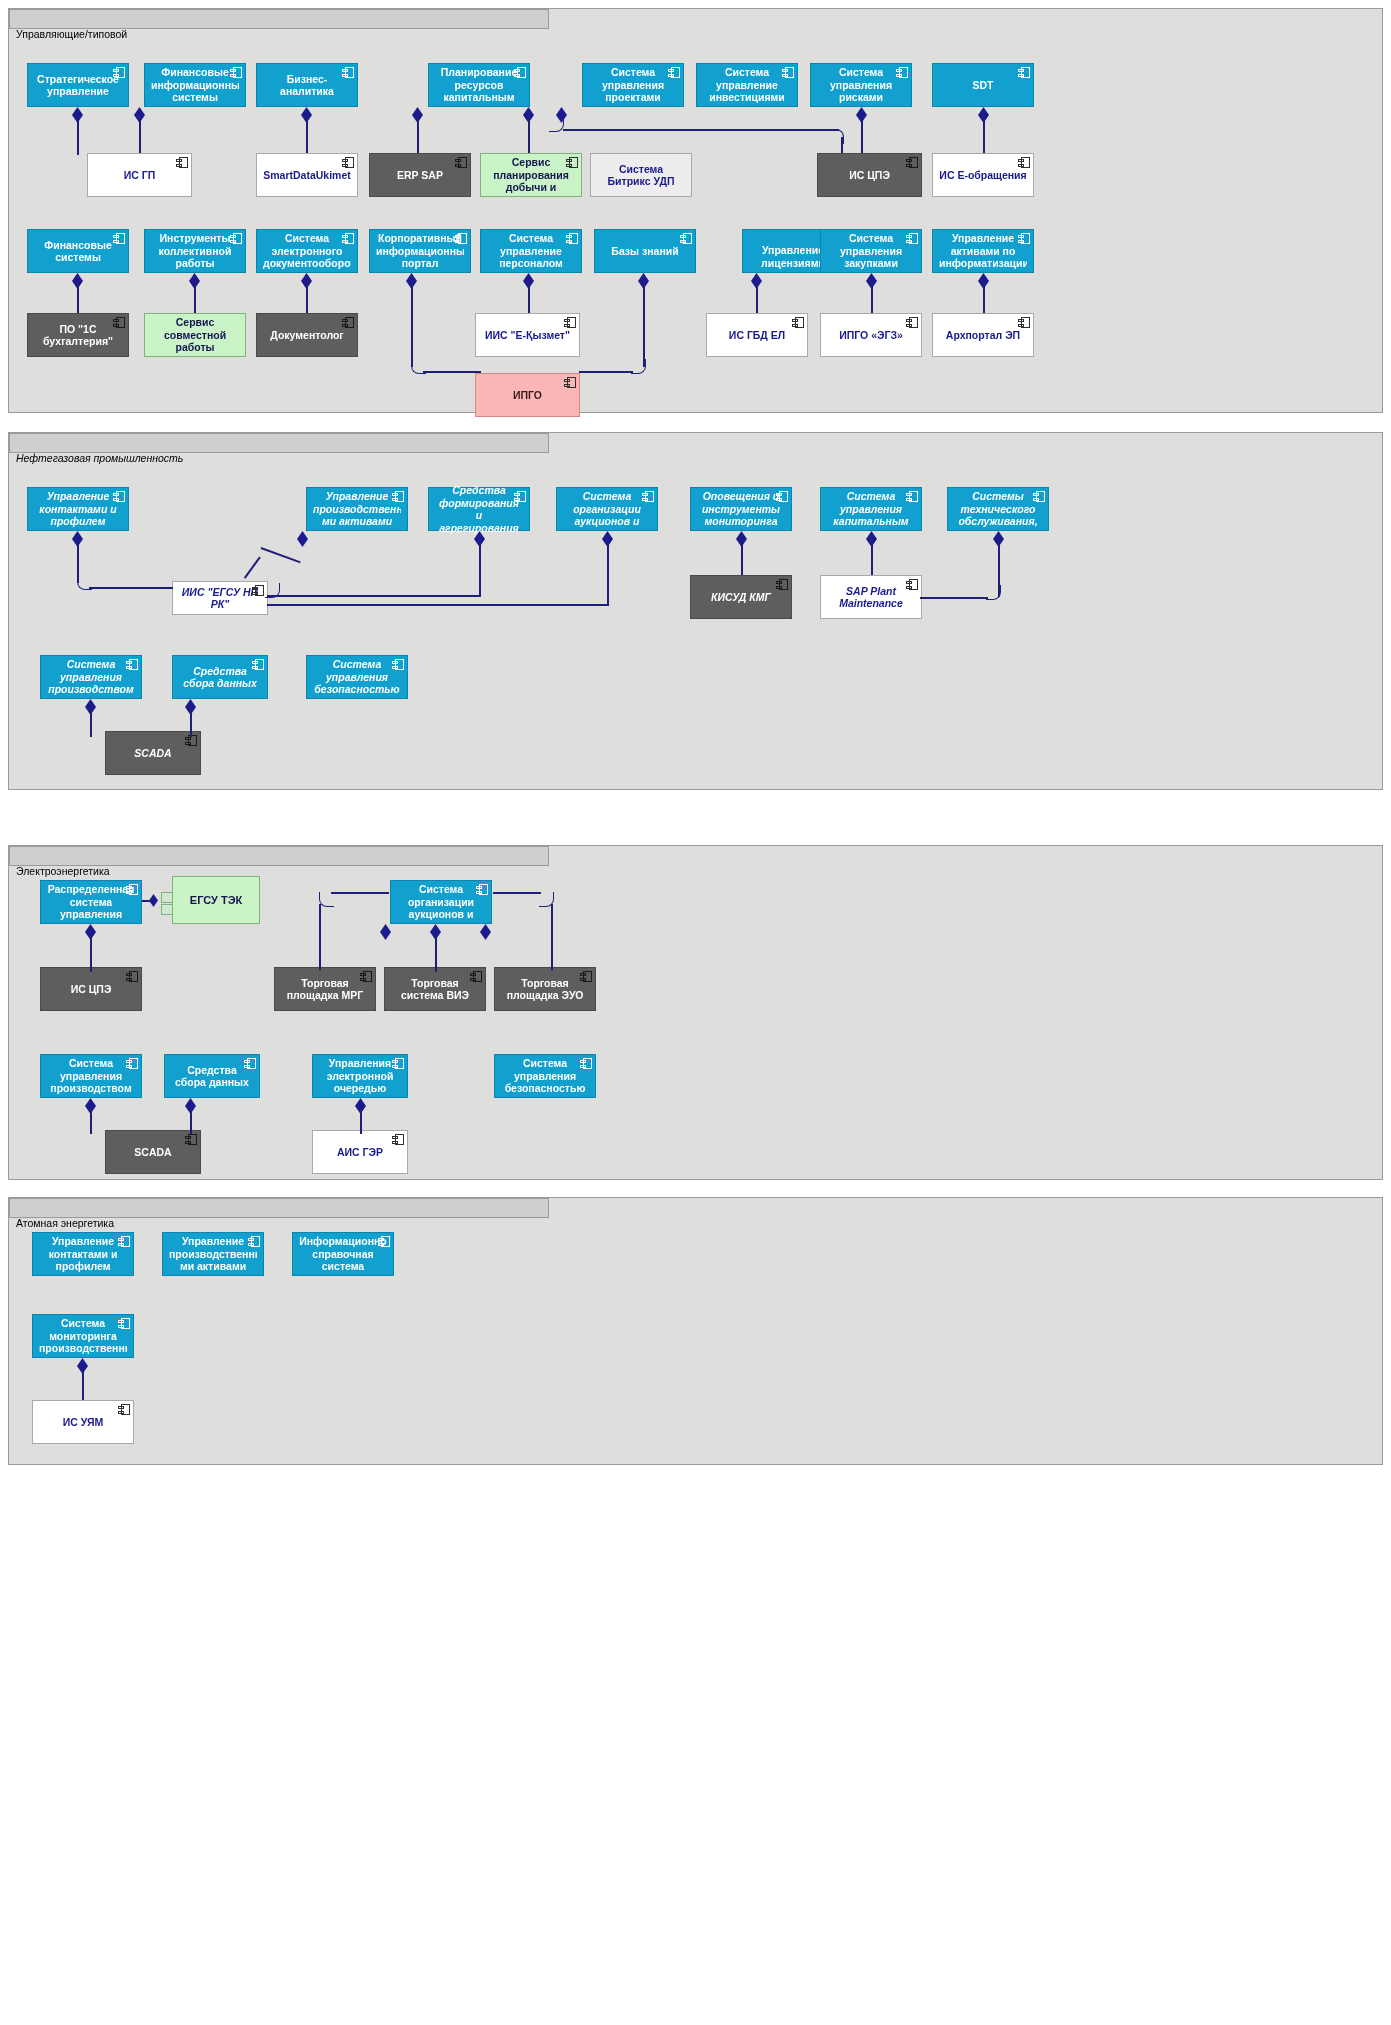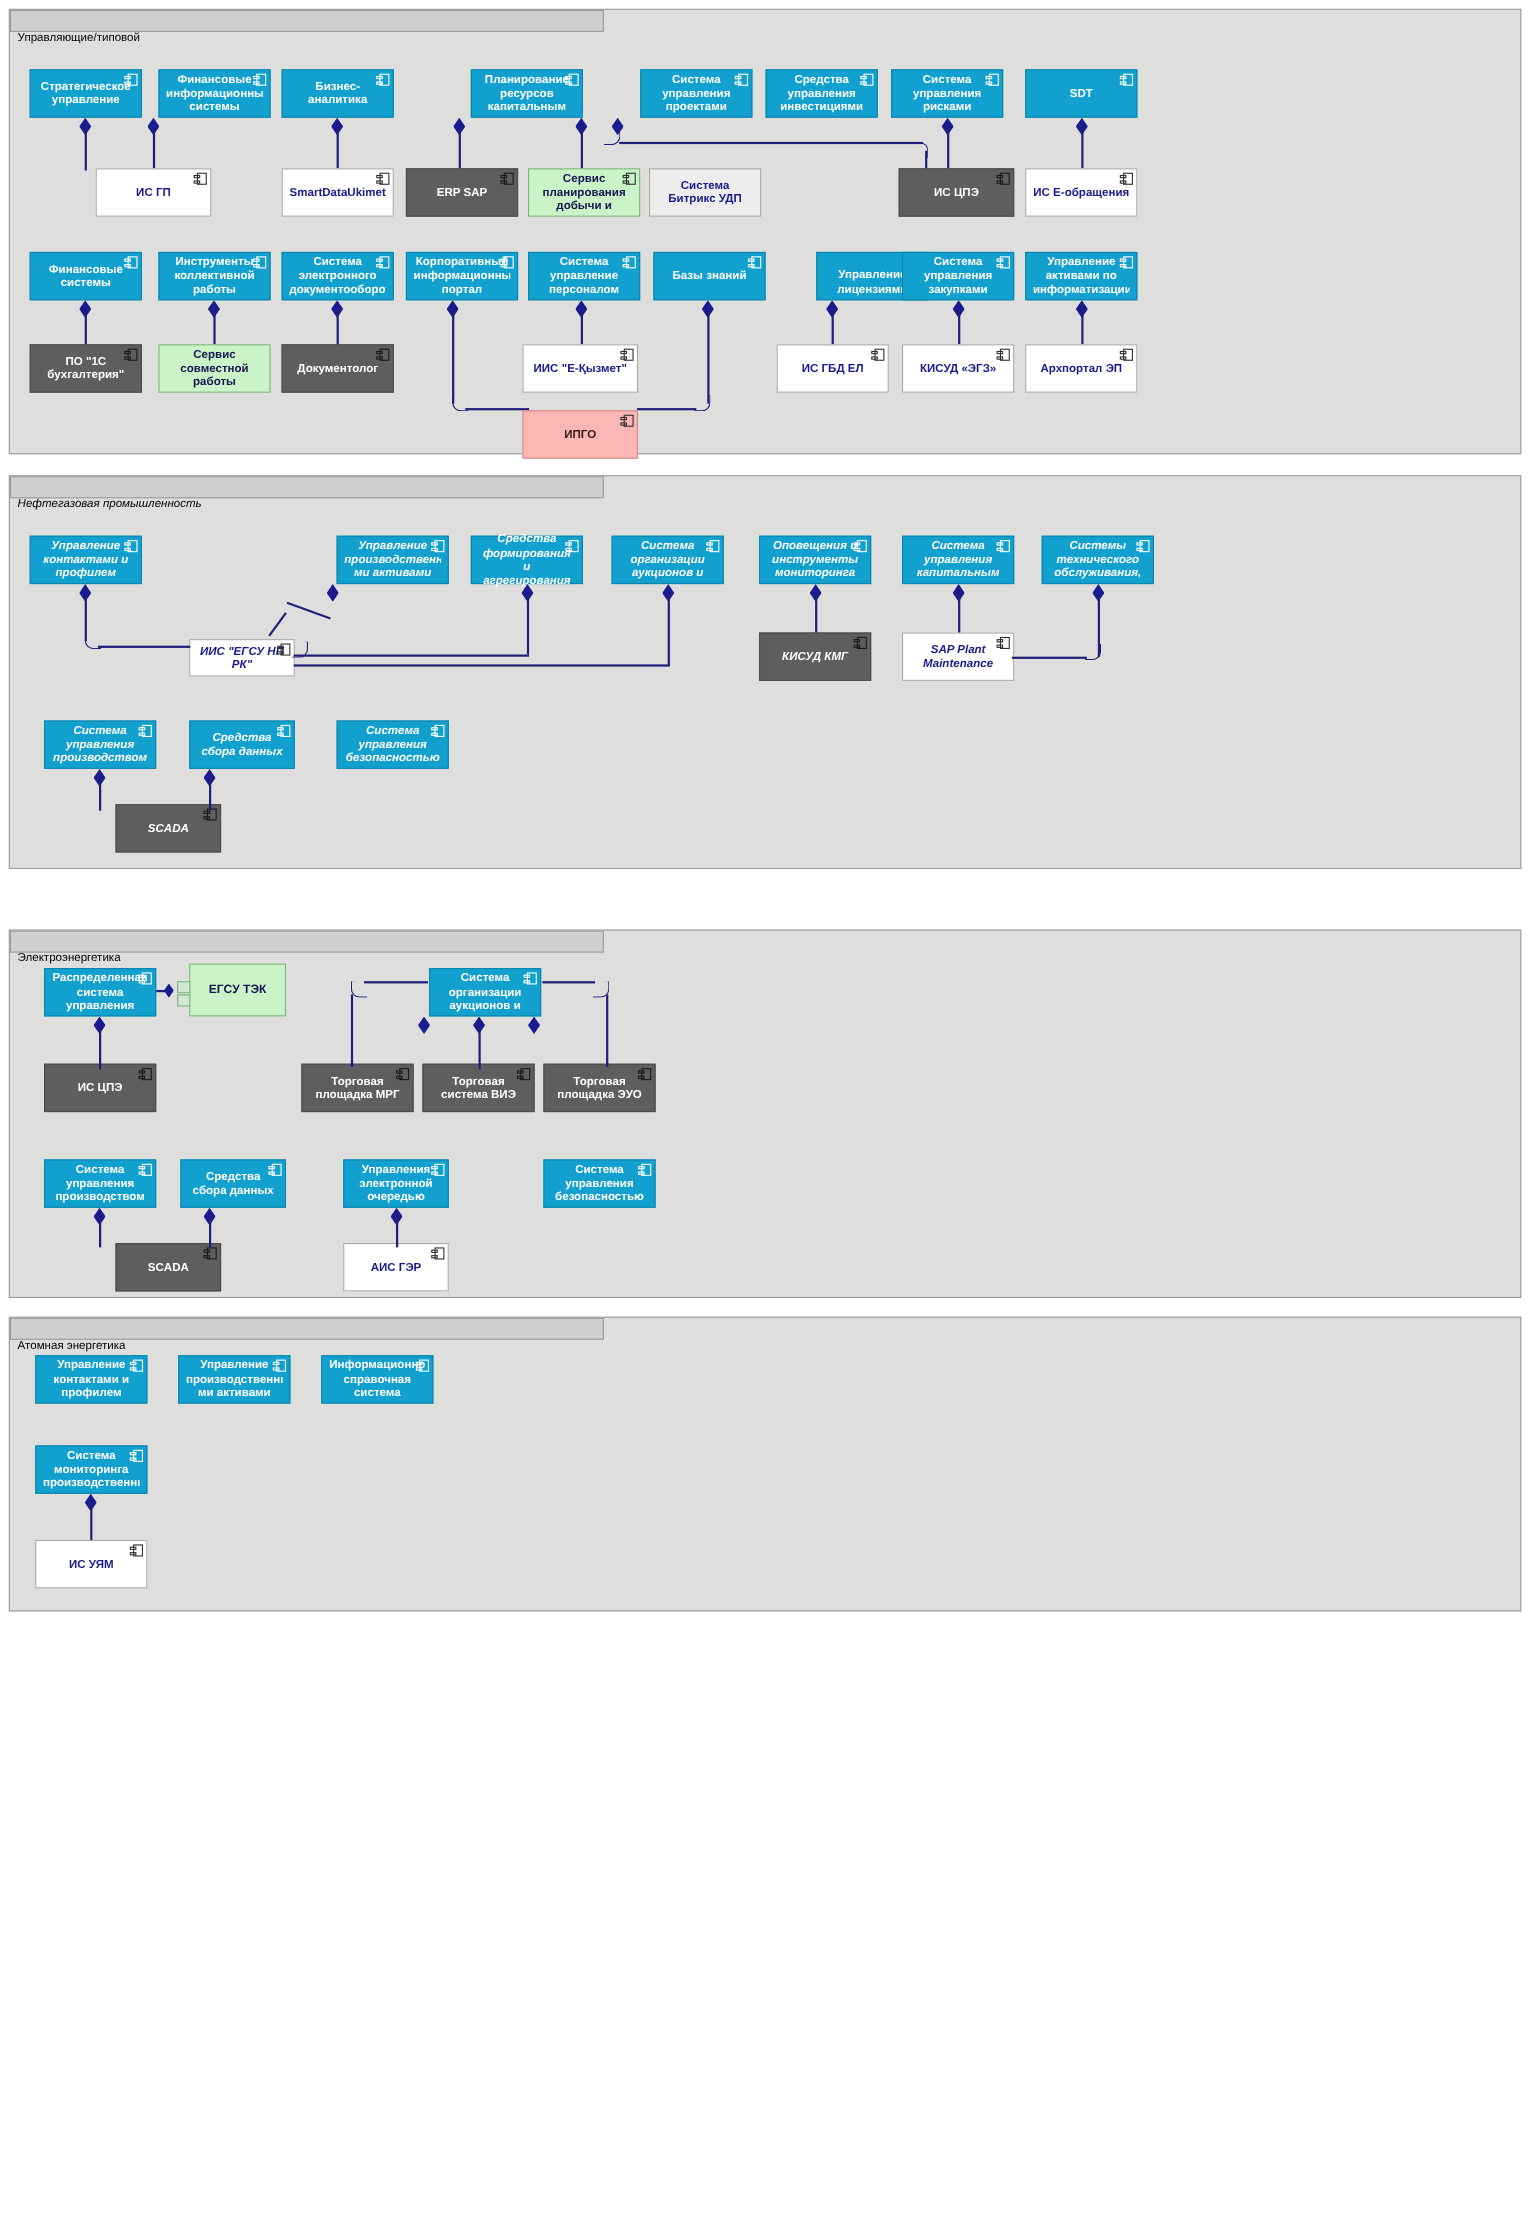--- a/index.html
+++ b/index.html
@@ -92,21 +92,21 @@
           <span class="tab2"></span>
         </span>
       <span class="lbl">Система управления проектами</span>
       </div>
     <div class="node blue" style="left:687px;top:38px;width:102px;height:44px;">
       <span class="cicon">
           <span class="body"></span>
           <span class="tab1"></span>
           <span class="tab2"></span>
         </span>
-      <span class="lbl">Средства управления инвестициями</span>
+      <span class="lbl">Система управление инвестициями</span>
       </div>
     <div class="node blue" style="left:801px;top:38px;width:102px;height:44px;">
       <span class="cicon">
           <span class="body"></span>
           <span class="tab1"></span>
           <span class="tab2"></span>
         </span>
       <span class="lbl">Система управления рисками</span>
       </div>
     <div class="node blue" style="left:923px;top:38px;width:102px;height:44px;">
@@ -321,21 +321,21 @@
           <span class="tab2"></span>
         </span>
       <span class="lbl">ИС ГБД ЕЛ</span>
       </div>
     <div class="node white" style="left:811px;top:288px;width:102px;height:44px;">
       <span class="cicon">
           <span class="body"></span>
           <span class="tab1"></span>
           <span class="tab2"></span>
         </span>
-      <span class="lbl">КИСУД «ЭГЗ»</span>
+      <span class="lbl">ИПГО «ЭГЗ»</span>
       </div>
     <div class="node white" style="left:923px;top:288px;width:102px;height:44px;">
       <span class="cicon">
           <span class="body"></span>
           <span class="tab1"></span>
           <span class="tab2"></span>
         </span>
       <span class="lbl">Архпортал ЭП</span>
       </div>
 

